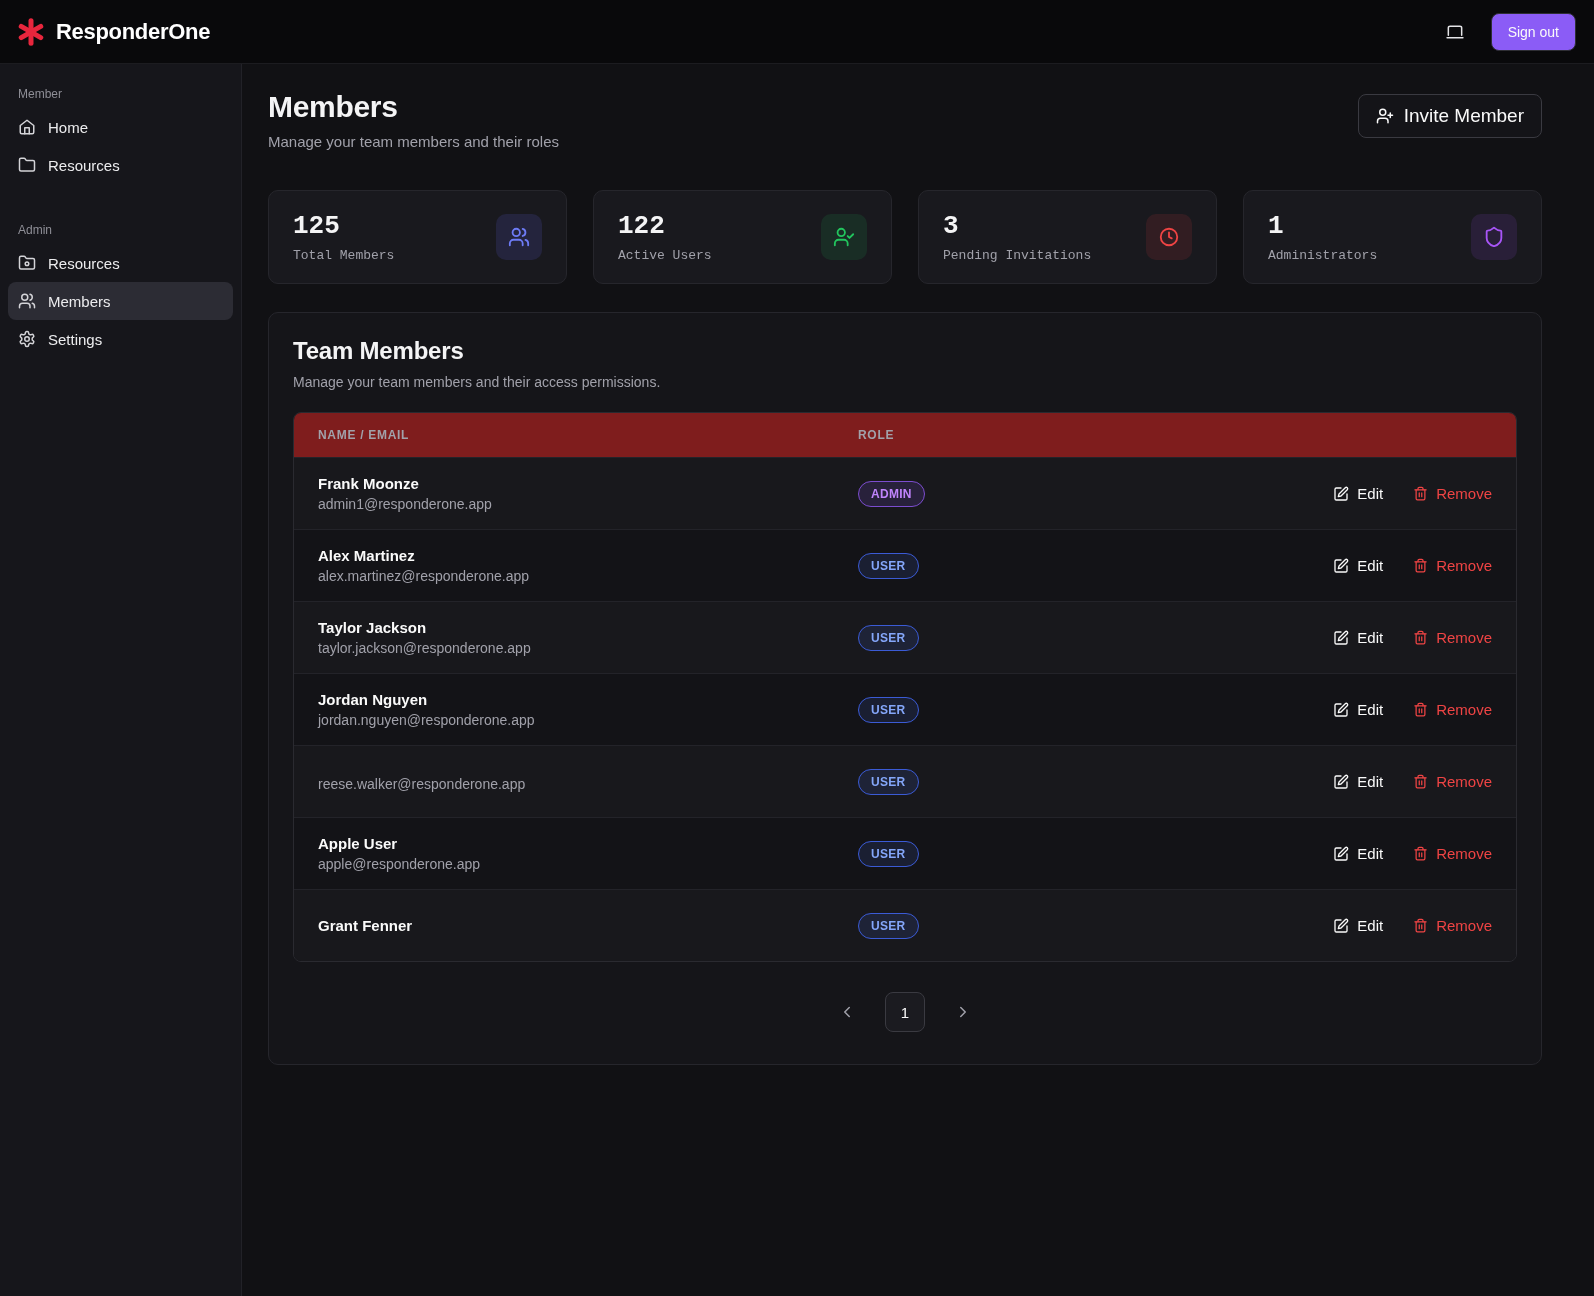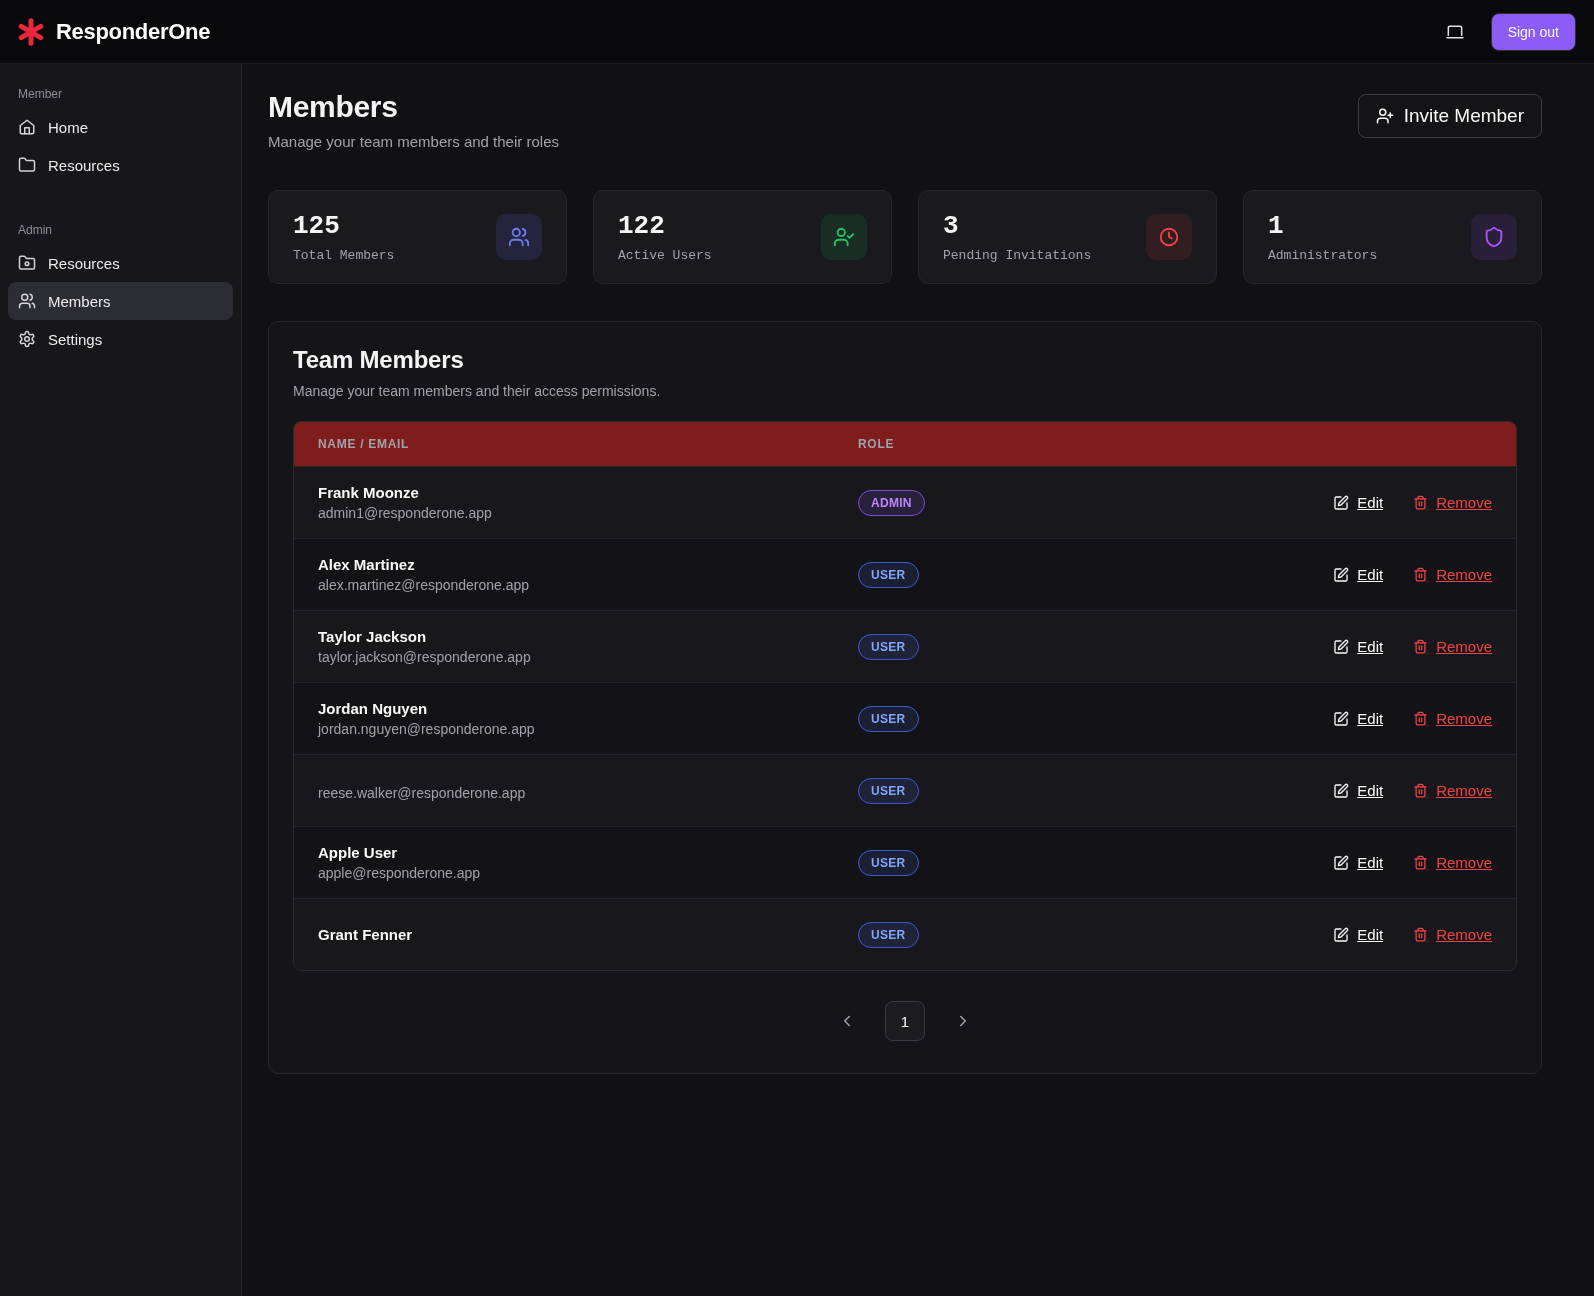--- a/index.html
+++ b/index.html
@@ -75,21 +75,21 @@
     width:46px; height:46px; border-radius:10px;
     display:flex; align-items:center; justify-content:center;
   }
   .stat-icon.blue   { background:rgba(99,102,241,.15);  color:#6d7bf5; }
   .stat-icon.green  { background:rgba(34,197,94,.12);   color:#22c55e; }
   .stat-icon.red    { background:rgba(239,68,68,.12);   color:#ef4444; }
   .stat-icon.purple { background:rgba(168,85,247,.12);  color:#a855f7; }
 
   
   .panel {
-    margin-top:37px; background:#151519;
+    margin-top:28px; background:#151519;
     border:1px solid #26262c; border-radius:10px;
     padding:24px;
   }
   .panel-title { font-size:24px; font-weight:700; letter-spacing:-0.2px; }
   .panel-sub { font-size:14px; color:#a1a1aa; margin-top:9px; }
 
   .table { margin-top:22px; border:1px solid #2a2a30; border-radius:8px; overflow:hidden; }
   .thead {
     display:grid; grid-template-columns:540px 1fr;
     background:#7f1d1d; padding:15px 24px;
@@ -109,21 +109,21 @@
   .badge {
     display:inline-block; padding:5px 12px; border-radius:999px;
     font-size:12px; font-weight:700; letter-spacing:.3px;
   }
   .badge-admin { color:#c084fc; background:rgba(139,92,246,.14); border:1px solid #7c4dcf; }
   .badge-user  { color:#84a6f9; background:rgba(72,104,220,.14); border:1px solid #3b5bd6; }
 
   .actions { display:flex; align-items:center; gap:30px; }
   .act-btn {
     background:none; border:none; cursor:pointer;
-    display:flex; align-items:center; gap:8px; font-size:15px;text-decoration:underline;
+    display:flex; align-items:center; gap:8px; font-size:15px;
   }
   .act-edit { color:#fafafa; }
   .act-remove { color:#ef4444; }
 
   
   .pagination { display:flex; align-items:center; justify-content:center; gap:20px; margin:30px 0 8px; }
   .page-chevron {
     width:36px; height:36px; background:none; border:none; cursor:pointer;
     color:#a1a1aa; display:flex; align-items:center; justify-content:center;
   }

